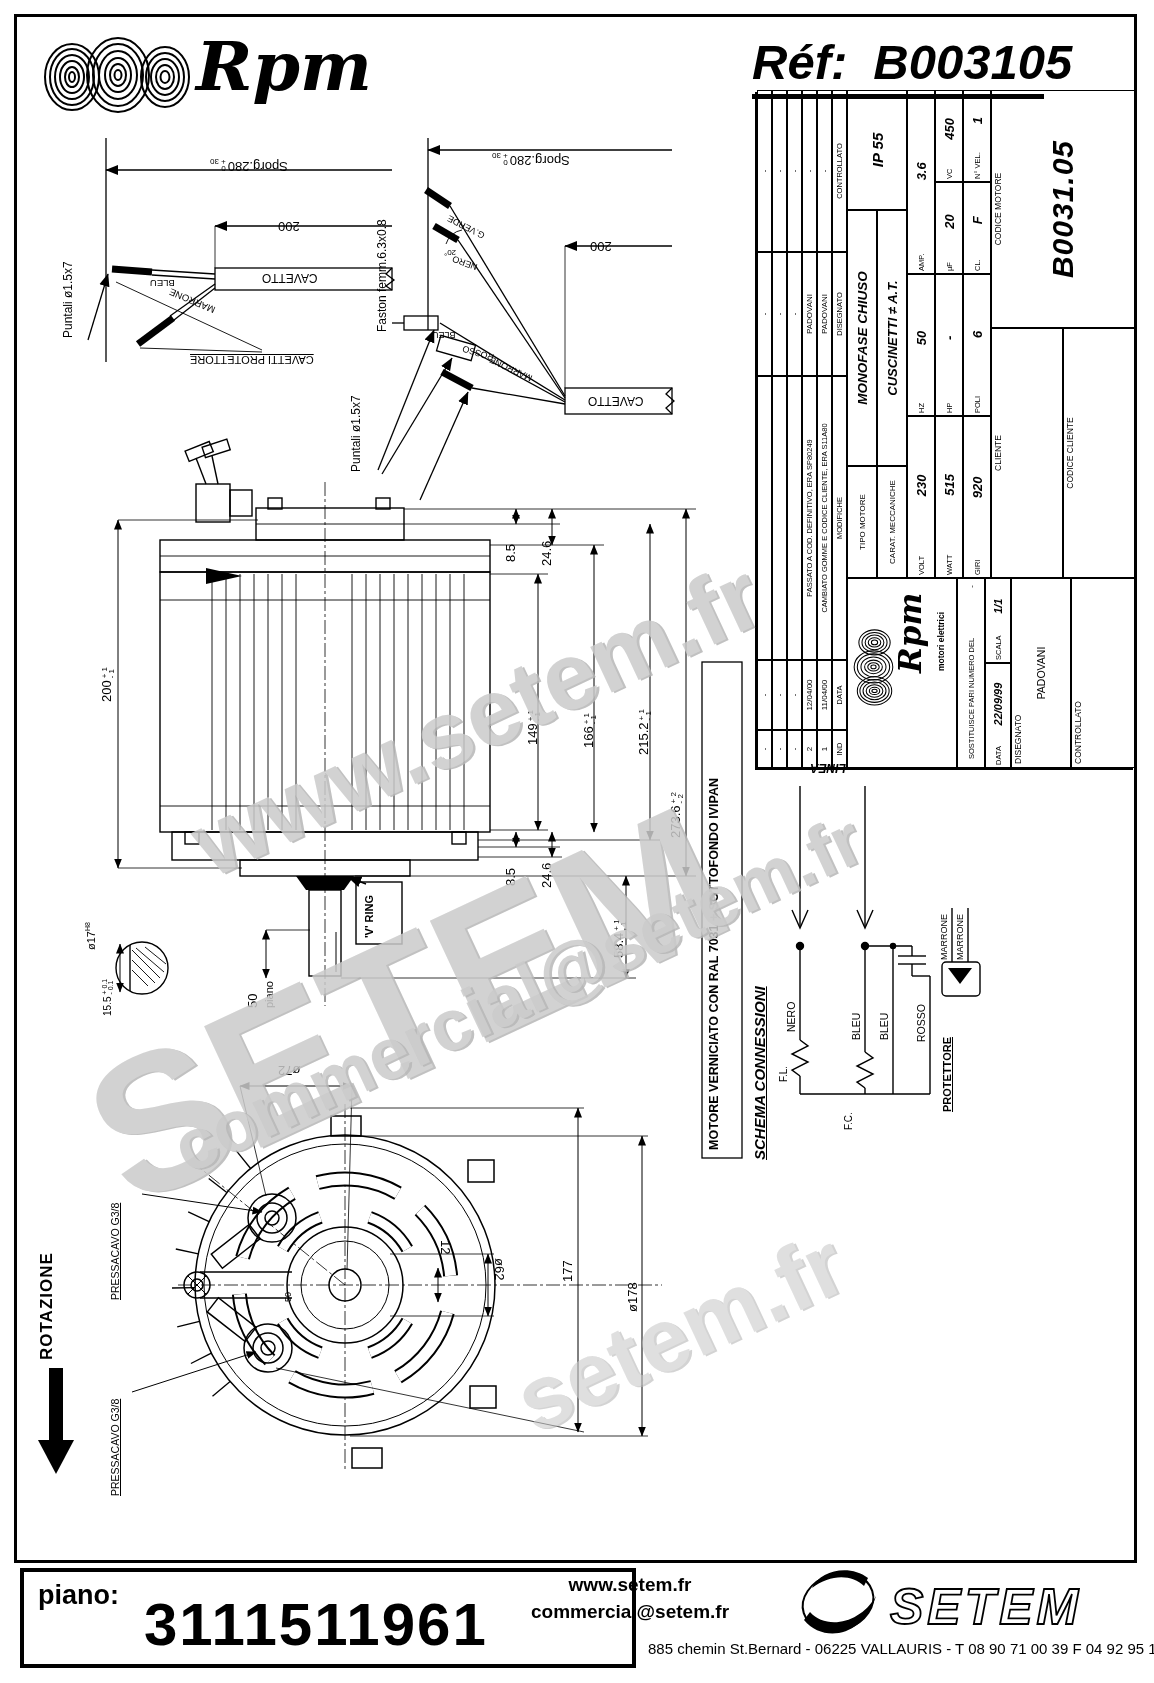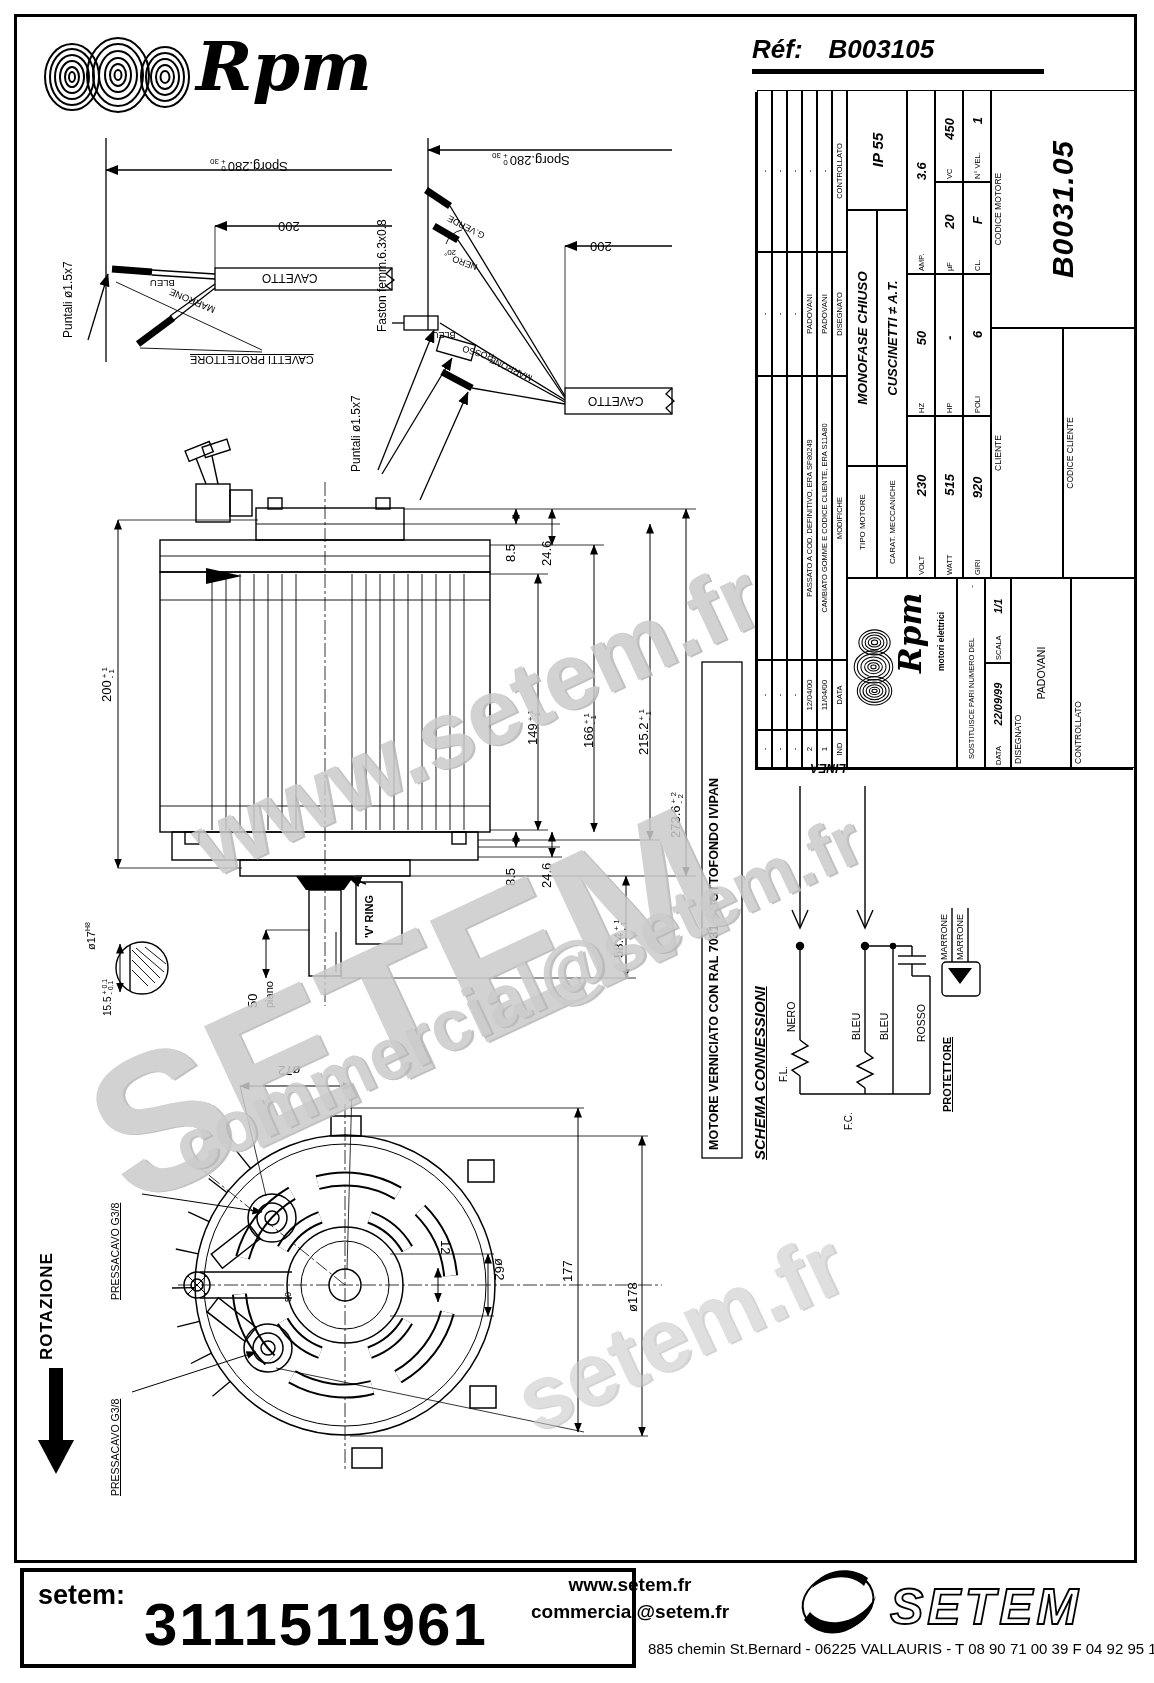--- a/index.html
+++ b/index.html
@@ -12,21 +12,21 @@
   .vd{transform:rotate(90deg);transform-origin:0 0}
   .u{transform:rotate(180deg)}
   .dim{font-size:13px}
   .tol{display:inline-flex;flex-direction:column;vertical-align:middle;font-size:8px;line-height:7px;margin-left:2px}
   .tol b{font-weight:normal;font-style:normal}
   .wm{position:absolute;z-index:5;color:#cbcbcb;opacity:.85;font-weight:bold;white-space:nowrap;
       transform-origin:0 0;text-shadow:2px 2px 0 #b7b7b7;pointer-events:none}
   
   .rpm-script{position:absolute;left:196px;top:26px;font-family:"DejaVu Serif",serif;font-style:italic;font-weight:bold;font-size:68px;z-index:4}
   .refbox{position:absolute;left:752px;top:34px;width:292px;border-bottom:5px solid #000;z-index:4;
-          font-style:italic;font-weight:bold;font-size:26px;padding-bottom:4px}
+          font-style:italic;font-weight:bold;font-size:49px;padding-bottom:4px}
   .refbox span{margin-right:26px}
   
   .tb{position:absolute;left:755px;top:770px;width:678px;height:378px;transform:rotate(-90deg);
       transform-origin:0 0;border:2px solid #000;box-sizing:border-box;background:#fff;z-index:3}
   .c{position:absolute;border:1px solid #000;box-sizing:border-box;display:flex;align-items:center;
      justify-content:center;font-size:8px;overflow:hidden;background:#fff}
   .fl{font-size:7.5px;padding:0 2px;white-space:nowrap}
   .fv{flex:1;text-align:center;font-style:italic;font-weight:bold;font-size:13px;white-space:nowrap}
   .toplab{position:absolute;top:1px;left:0;right:0;text-align:center;font-size:8.5px}
   
@@ -578,21 +578,21 @@
     <div class="c" style="left:190px;top:306px;width:250px;height:72px">
       <div class="toplab">CODICE CLIENTE</div>
       </div>
     <div class="c" style="left:440px;top:234px;width:238px;height:144px">
       <div class="toplab">CODICE MOTORE</div>
       <div style="font-style:italic;font-weight:bold;font-size:30px;letter-spacing:1px">B0031.05</div>
     </div>
   </div>
 
   <div class="codebox">
-    <div class="codelab">setem:</div>
+    <div class="codelab">piano:</div>
     <div class="codeval">3111511961</div>
   </div>
   <div class="sitecol">
     <div>www.setem.fr</div>
     <div>commercial@setem.fr</div>
   </div>
   <div class="addr">885 chemin St.Bernard  -  06225 VALLAURIS  -  T 08 90 71 00 39   F 04 92 95 19 39</div>
   <svg style="position:absolute;left:790px;top:1562px;z-index:4" width="360" height="84" viewBox="0 0 360 84">
     <g>
       <ellipse cx="48" cy="40" rx="36" ry="28" fill="none" stroke="#000" stroke-width="2" transform="rotate(-18 48 40)"></ellipse>

